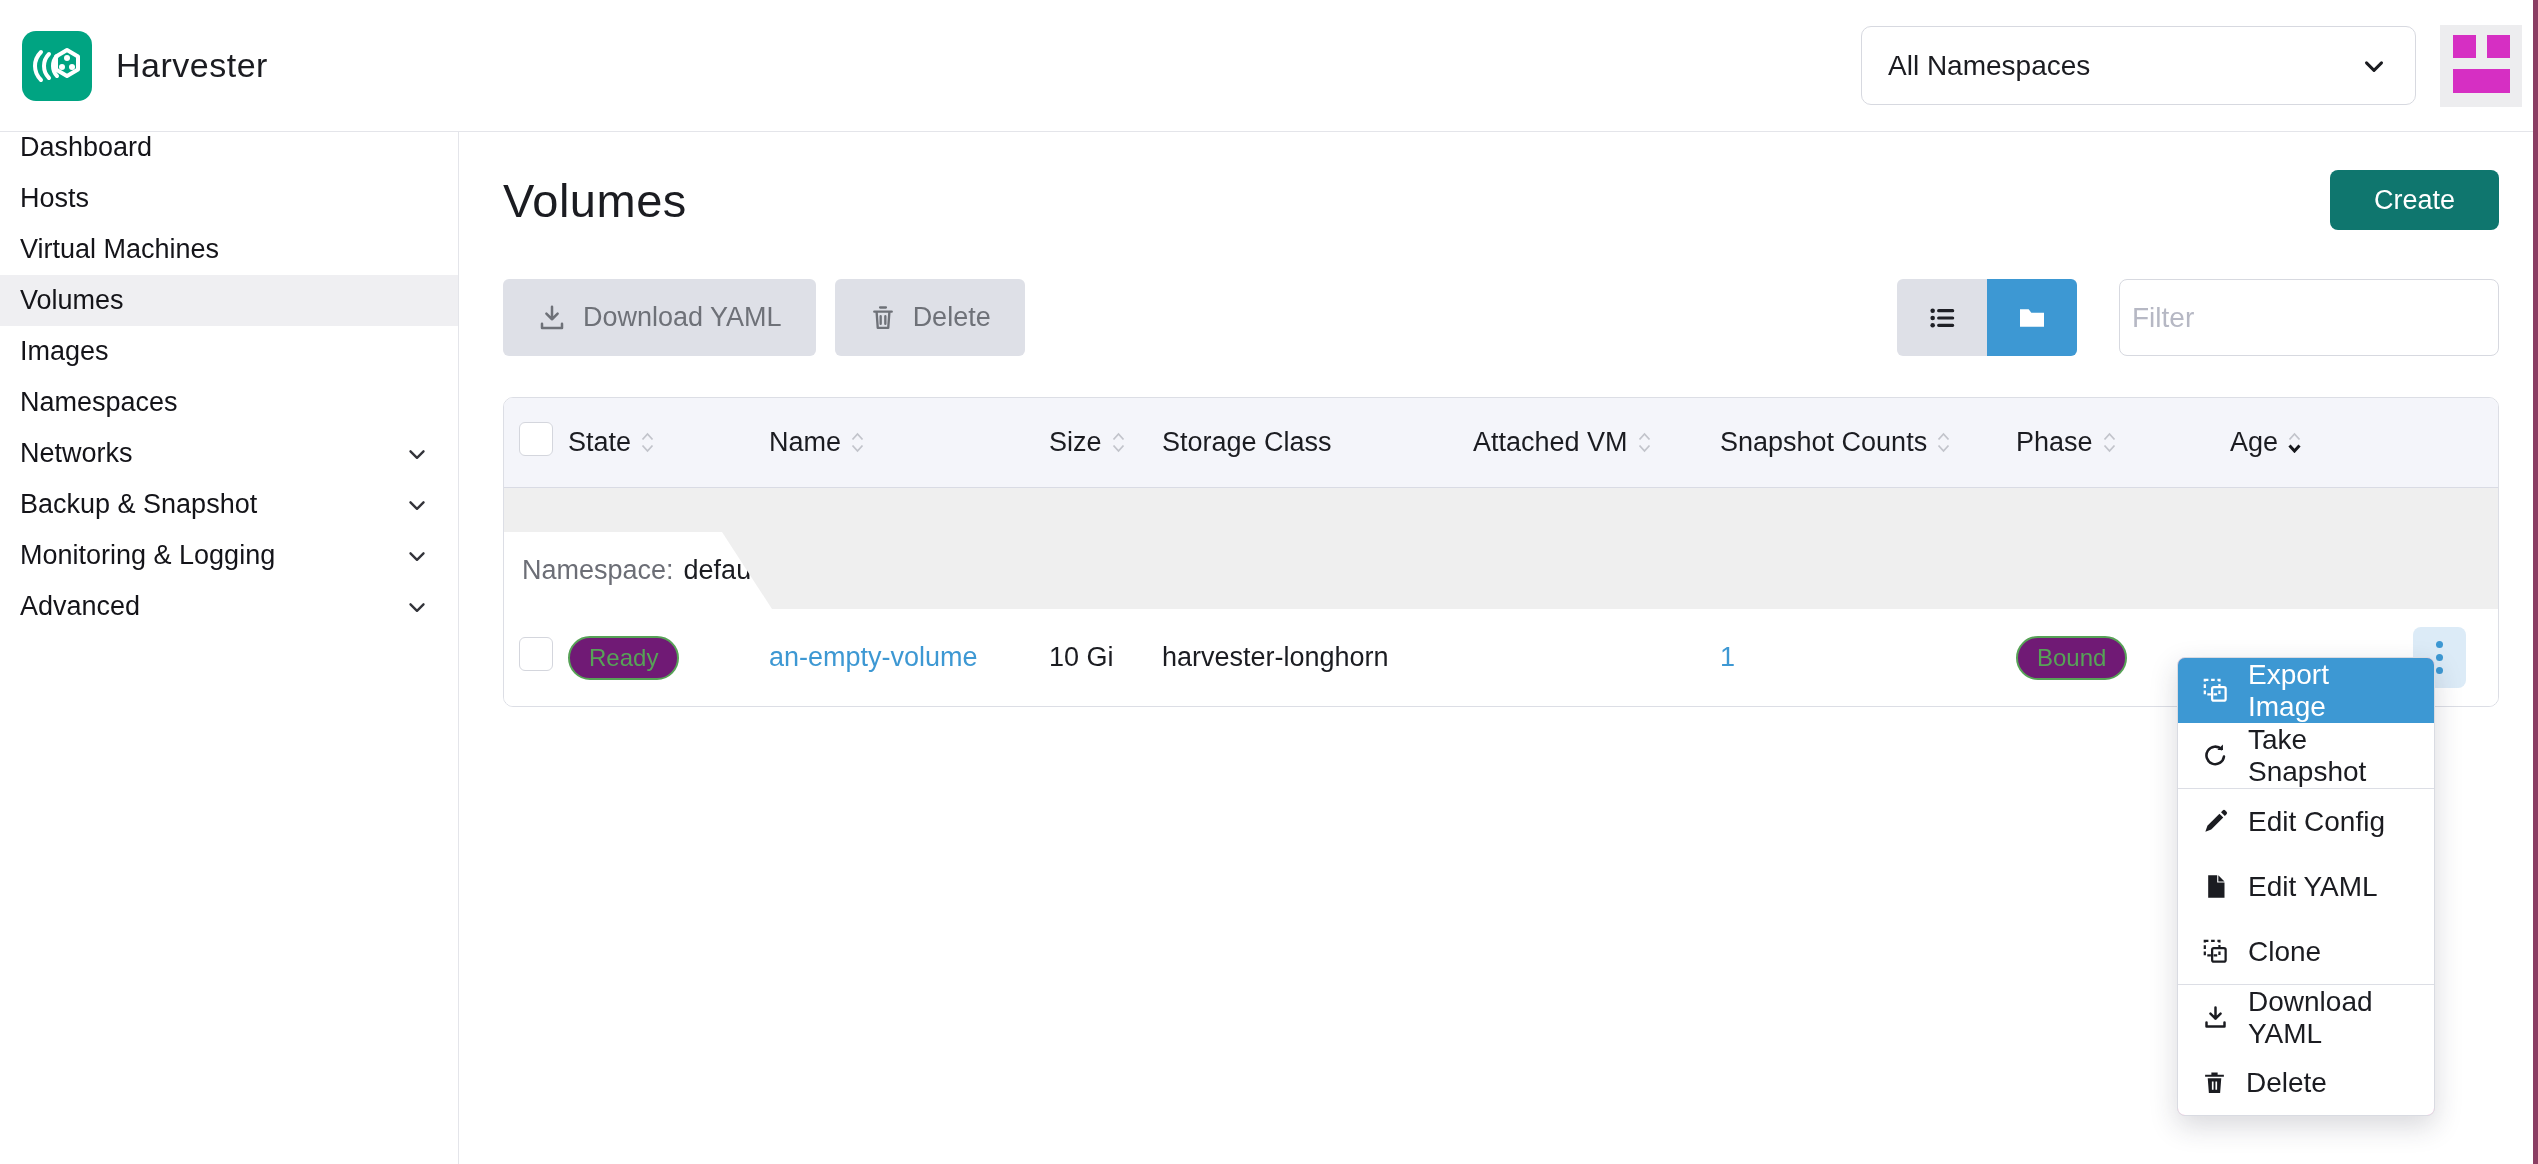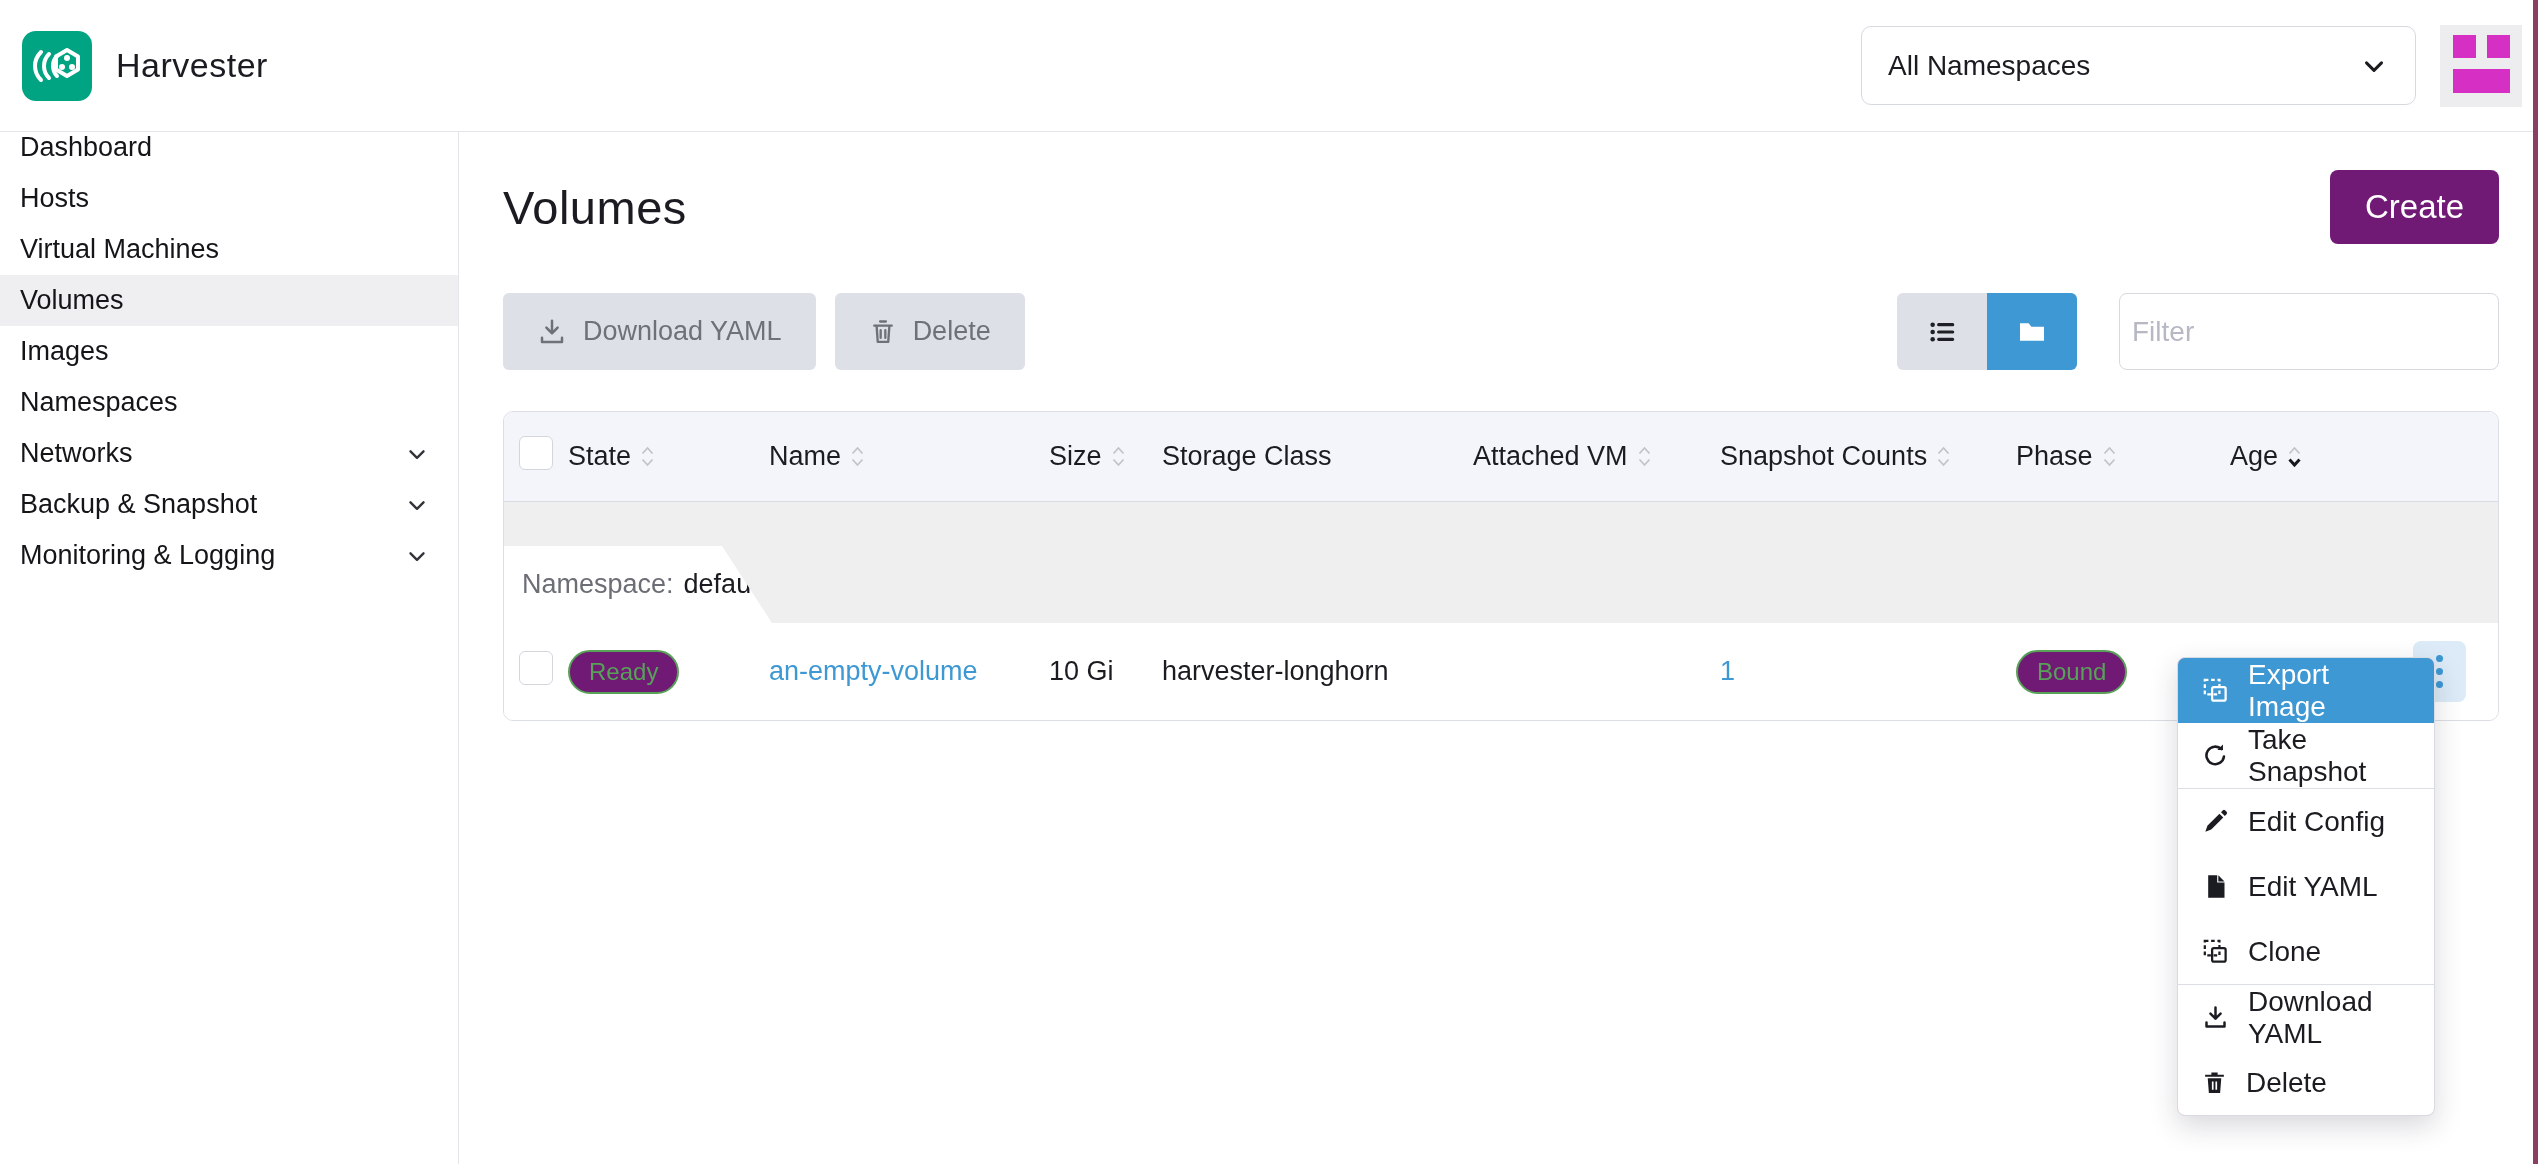--- a/index.html
+++ b/index.html
@@ -44,22 +44,22 @@
     padding: 0 28px 0 20px; font-size: 27px; cursor: pointer; color: #141419;
   }
   .nav-item.active { background: #efeff2; }
   .nav-item .nav-chev { margin-left: auto; color: #33343a; }
 
   
   .main { position: absolute; top: 111px; left: 459px; right: 0; bottom: 0; padding: 0 39px 0 44px; }
   .page-head { display: flex; align-items: center; margin-top: 59px; }
   .page-title { font-size: 47px; font-weight: 500; letter-spacing: .5px; }
   .btn-create {
-    margin-left: auto; width: 169px; height: 74px; background: #701a75; color: #fff;
-    border: none; border-radius: 8px; font-size: 33px; font-family: inherit; cursor: pointer;
+    margin-left: auto; width: 169px; height: 60px; background: #0f766e; color: #fff;
+    border: none; border-radius: 8px; font-size: 27px; font-family: inherit; cursor: pointer;
   }
 
   .toolbar { display: flex; align-items: center; margin-top: 49px; height: 77px; }
   .btn-gray {
     height: 77px; background: #dee0e7; color: #6e7178; border: none; border-radius: 6px;
     font-size: 27px; font-family: inherit; display: flex; align-items: center; gap: 16px;
     padding: 0 34px; cursor: not-allowed;
   }
   .btn-gray + .btn-gray { margin-left: 19px; }
   .view-toggle { margin-left: auto; display: flex; border-radius: 6px; overflow: hidden; }
@@ -199,20 +199,28 @@
       </span>
   </div>
   <div class="nav-item">
     <span>Monitoring &amp; Logging</span>
     <span class="nav-chev">
         <svg width="26" height="26" viewBox="0 0 24 24">
           <path d="M6 9.5l6 6 6-6" fill="none" stroke="currentColor" stroke-width="2.2" stroke-linecap="round" stroke-linejoin="round"></path>
         </svg>
       </span>
   </div>
+  <div class="nav-item">
+    <span>Advanced</span>
+    <span class="nav-chev">
+        <svg width="26" height="26" viewBox="0 0 24 24">
+          <path d="M6 9.5l6 6 6-6" fill="none" stroke="currentColor" stroke-width="2.2" stroke-linecap="round" stroke-linejoin="round"></path>
+        </svg>
+      </span>
+  </div>
 </nav>
 
 <main class="main">
 
   <div class="page-head">
     <h1 class="page-title">Volumes</h1>
     <button class="btn-create">Create</button>
   </div>
 
   <div class="toolbar">

